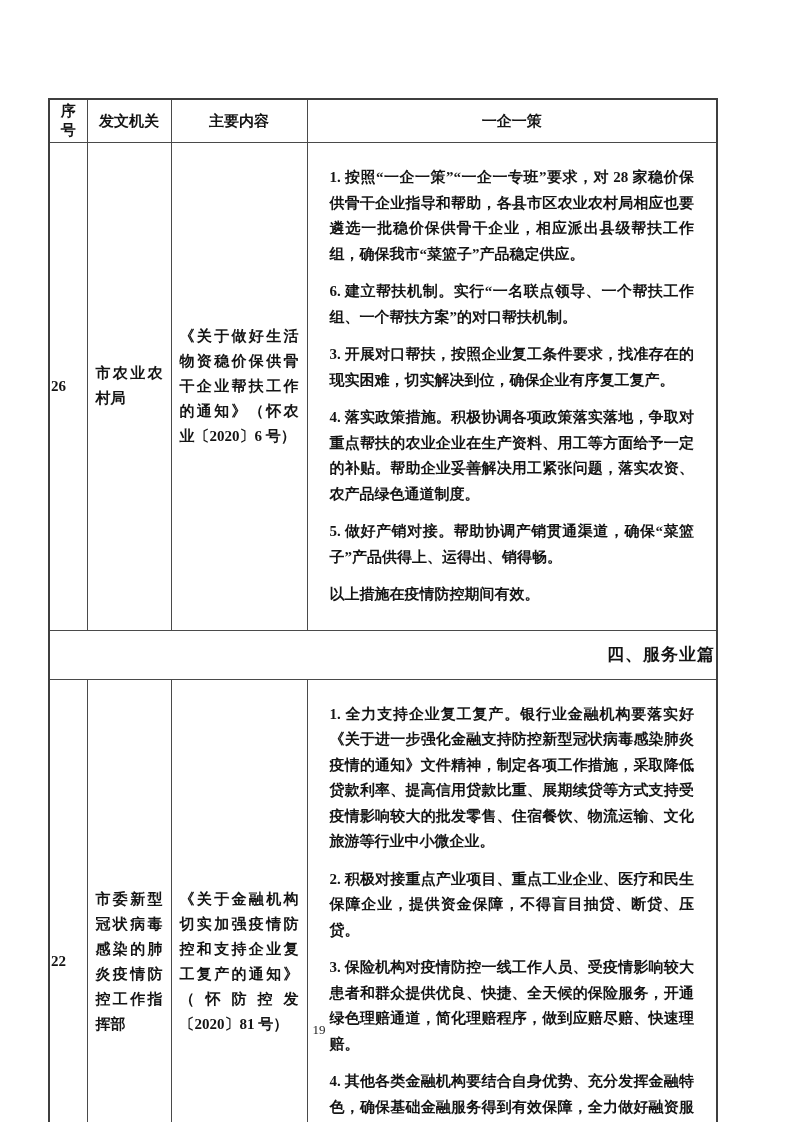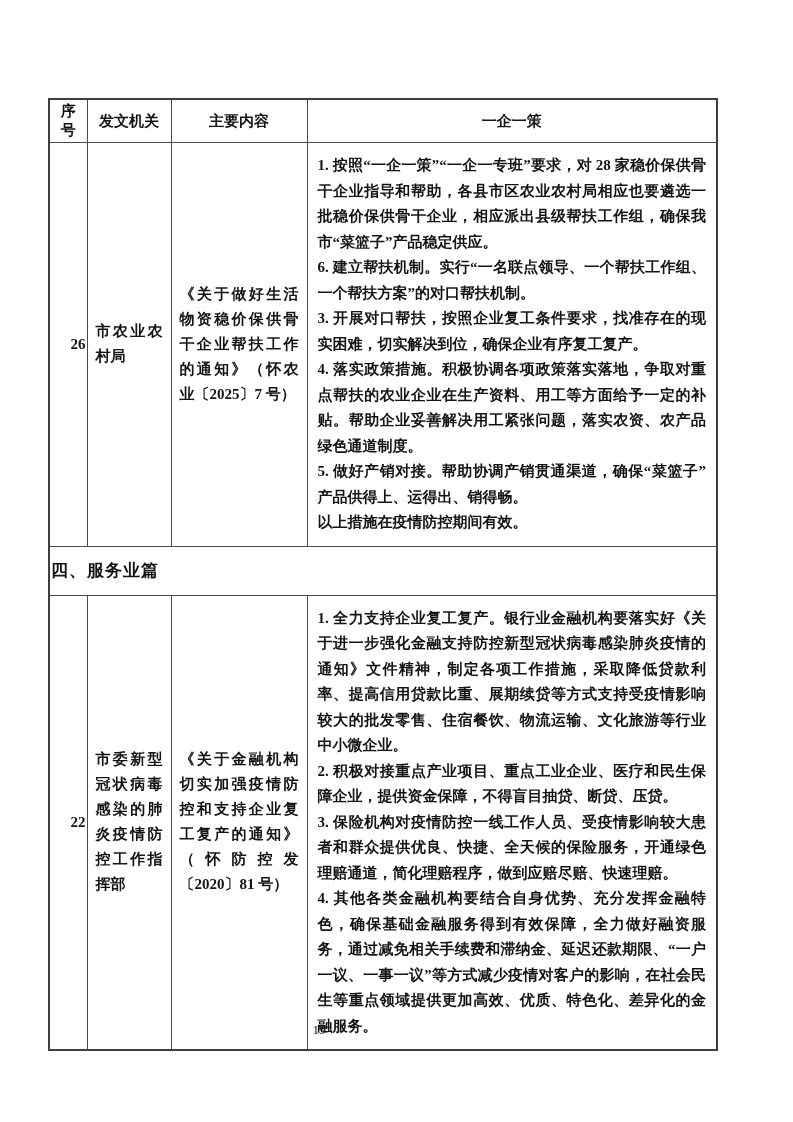--- a/index.html
+++ b/index.html
@@ -36,48 +36,48 @@
     height: 42px;
     font-size: 15px;
     font-weight: 700;
     text-align: center;
     vertical-align: middle;
     line-height: 19px;
     padding: 2px 6px;
   }
 
   .cell-index {
-    text-align: right;
+    text-align: left;
     vertical-align: middle;
     font-size: 15px;
   }
   .cell-agency, .cell-doc {
     text-align: justify;
     text-justify: inter-character;
     vertical-align: middle;
     padding: 6px 8px;
     font-size: 15px;
     line-height: 25px;
   }
   .cell-content {
     vertical-align: middle;
     padding: 10px 10px;
     font-size: 15px;
     line-height: 25.5px;
     text-align: justify;
     text-justify: inter-character;
   }
-  .cell-content p { margin: 0; }
+  .cell-content p { margin: 12px; }
 
   .row-26 { height: 378px; }
   .row-27 { height: 406px; }
 
   .section-row { height: 49px; }
   .section-cell {
-    text-align: left;
+    text-align: right;
     vertical-align: middle;
     font-size: 17px;
     font-weight: 700;
     letter-spacing: 1px;
   }
 
   .page-number {
     position: absolute;
     top: 1022px; left: 0;
     width: 638px;
@@ -103,21 +103,21 @@
         <th>序号</th>
         <th>发文机关</th>
         <th>主要内容</th>
         <th>一企一策</th>
       </tr>
     </thead>
     <tbody>
       <tr class="row-26">
         <td class="cell-index">26</td>
         <td class="cell-agency">市农业农村局</td>
-        <td class="cell-doc">《关于做好生活物资稳价保供骨干企业帮扶工作的通知》（怀农业〔2025〕7 号）</td>
+        <td class="cell-doc">《关于做好生活物资稳价保供骨干企业帮扶工作的通知》（怀农业〔2020〕6 号）</td>
         <td class="cell-content">
           <p>1. 按照“一企一策”“一企一专班”要求，对 28 家稳价保供骨干企业指导和帮助，各县市区农业农村局相应也要遴选一批稳价保供骨干企业，相应派出县级帮扶工作组，确保我市“菜篮子”产品稳定供应。</p>
           <p>6. 建立帮扶机制。实行“一名联点领导、一个帮扶工作组、一个帮扶方案”的对口帮扶机制。</p>
           <p>3. 开展对口帮扶，按照企业复工条件要求，找准存在的现实困难，切实解决到位，确保企业有序复工复产。</p>
           <p>4. 落实政策措施。积极协调各项政策落实落地，争取对重点帮扶的农业企业在生产资料、用工等方面给予一定的补贴。帮助企业妥善解决用工紧张问题，落实农资、农产品绿色通道制度。</p>
           <p>5. 做好产销对接。帮助协调产销贯通渠道，确保“菜篮子”产品供得上、运得出、销得畅。</p>
           <p>以上措施在疫情防控期间有效。</p>
         </td>
       </tr>
       <tr class="section-row">

